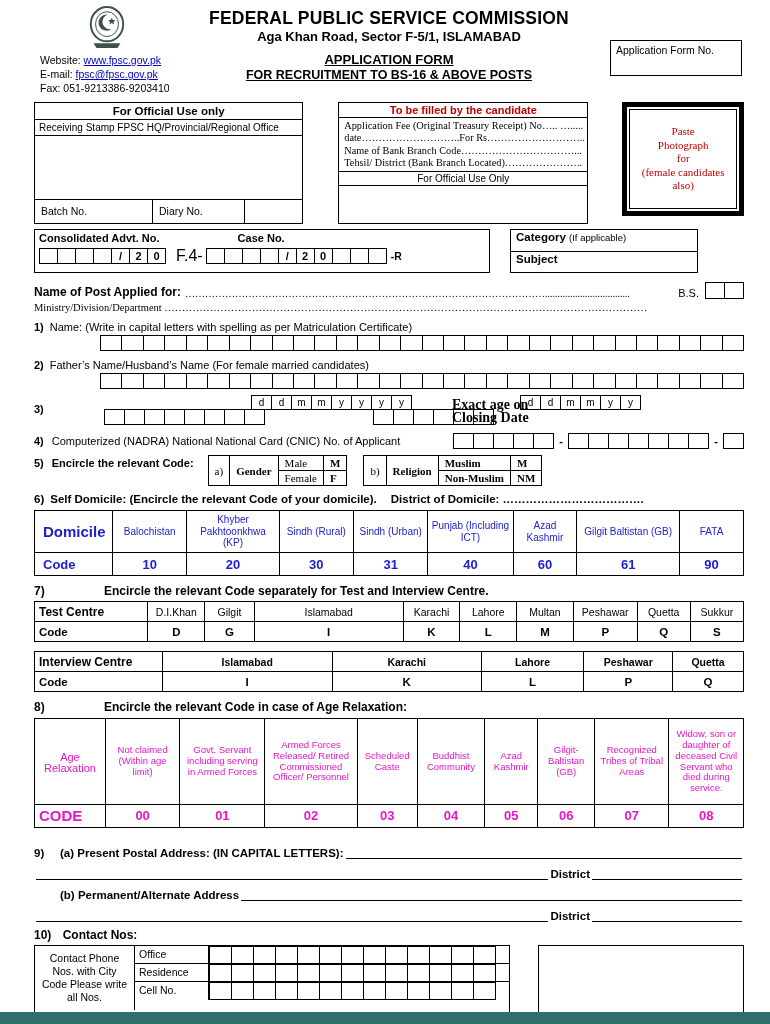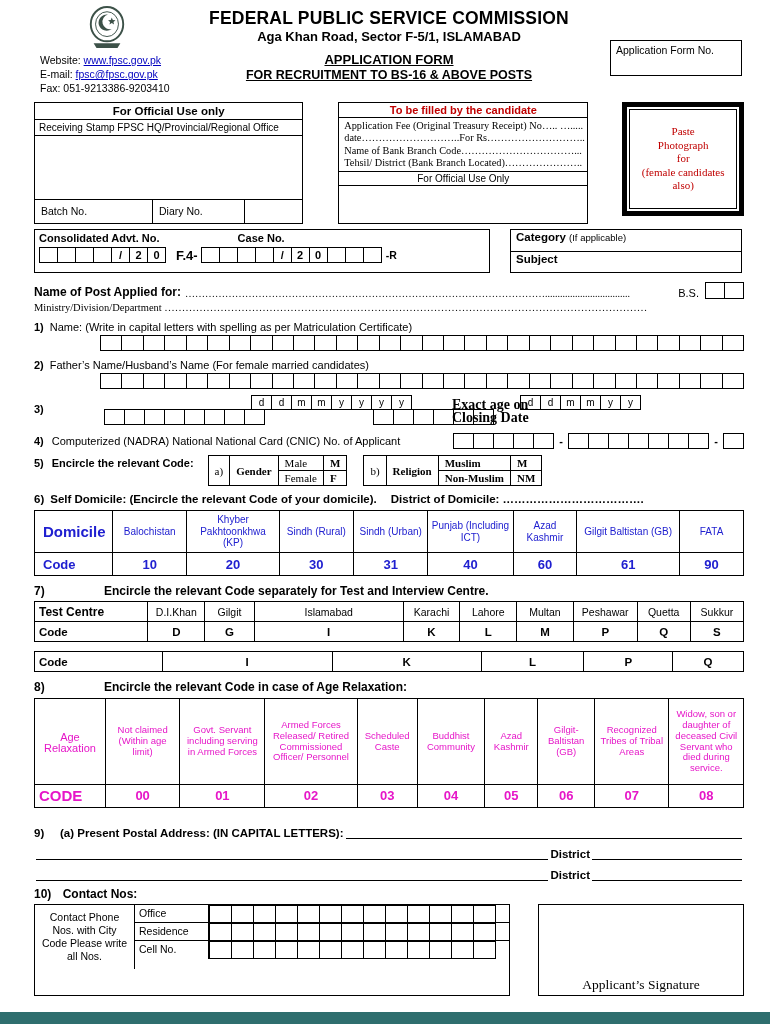--- a/index.html
+++ b/index.html
@@ -48,23 +48,23 @@
   .cell.w23 { flex:0 0 23px; height:18px; }
   .cell.pre { display:flex; align-items:center; justify-content:center; font-size:11px; font-weight:bold; }
   .cell.hdr { height:15px; display:flex; align-items:center; justify-content:center; font-size:10px; }
 
   
   .advt-row { display:flex; margin-top:5px; height:44px; }
   .advt-left { width:456px; border:1px solid #000; padding:2px 4px; }
   .advt-labels { display:flex; font-size:11px; font-weight:bold; }
   .advt-labels .al2 { margin-left:78px; }
   .advt-cells { display:flex; align-items:center; margin-top:3px; }
-  .f4lab { font-size:13px; font-weight:bold; margin:0 3px 0 10px; }
+  .f4lab { font-size:16px; font-weight:normal; margin:0 3px 0 10px; }
   .suffix { font-size:10.5px; font-weight:bold; margin-left:4px; }
-  .advt-right { width:232px; margin-left:20px; border:1px solid #000; display:flex; flex-direction:column; }
+  .advt-right { width:188px; margin-left:20px; border:1px solid #000; display:flex; flex-direction:column; }
   .cat-row1 { border-bottom:1px solid #000; padding:1px 5px; font-size:11.5px; flex:1; }
   .cat-note { font-size:9.5px; font-weight:normal; }
   .cat-row2 { padding:1px 5px; font-size:11.5px; flex:1; }
 
   
   .post-line { display:flex; align-items:flex-end; margin-top:9px; font-size:12px; }
   .post-label { font-weight:bold; white-space:nowrap; }
   .post-dots { font-family:"Liberation Serif", serif; font-size:10px; flex:1; overflow:hidden; white-space:nowrap; margin:0 4px; }
   .bs-label { font-weight:normal; font-size:11px; margin-right:6px; }
   .ministry-line { font-family:"Liberation Serif", serif; font-size:10.5px; margin-top:3px; white-space:nowrap; overflow:hidden; }
@@ -544,20 +544,28 @@
   <table class="tbl centres iv">
     <colgroup>
         <col style="width:18%">
         <col style="width:24%">
         <col style="width:21%">
         <col style="width:14.5%">
         <col style="width:12.5%">
         <col style="width:10%">
       </colgroup>
     <tbody>
+        <tr>
+      <td class="rowlab">Interview Centre</td>
+      <td class="b">Islamabad</td>
+      <td class="b">Karachi</td>
+      <td class="b">Lahore</td>
+      <td class="b">Peshawar</td>
+      <td class="b">Quetta</td>
+    </tr>
     <tr>
       <td class="codelab">Code</td>
       <td class="codeval">I</td>
       <td class="codeval">K</td>
       <td class="codeval">L</td>
       <td class="codeval">P</td>
       <td class="codeval">Q</td>
     </tr>
   </tbody>
     </table>
@@ -612,20 +620,24 @@
     <div class="q9-line">
       <span class="num">9)</span>
       <span>(a) Present Postal Address:  (IN CAPITAL LETTERS):</span>
       <span class="fillline"></span>
     </div>
     <div class="q9-line">
       <span class="fillline"></span>
       <span>District</span>
       <span class="fillline short"></span>
     </div>
+    <div class="q9-line q9-indent">
+      <span>(b) Permanent/Alternate Address</span>
+      <span class="fillline"></span>
+    </div>
     <div class="q9-line">
       <span class="fillline"></span>
       <span>District</span>
       <span class="fillline short"></span>
     </div>
   </div>
 
   <div class="q10-line">
     <span class="num">10)</span>
     <span>Contact Nos:</span>

